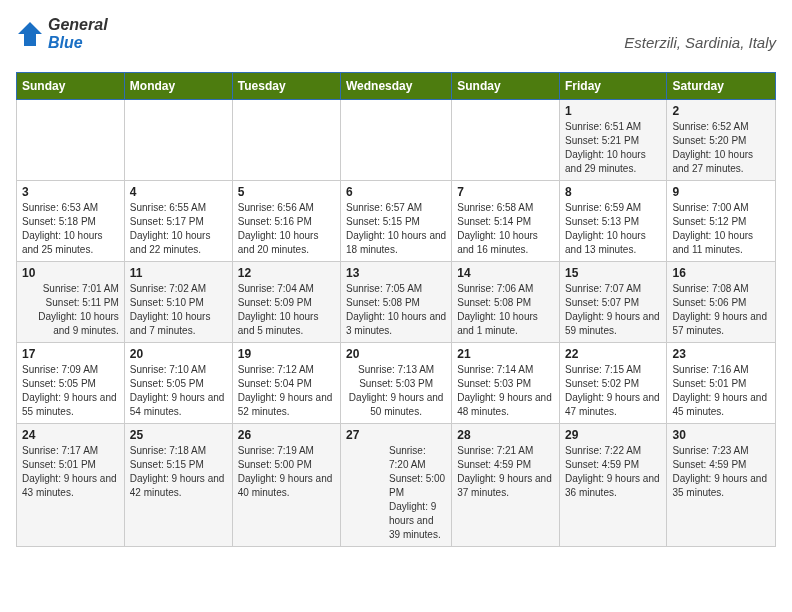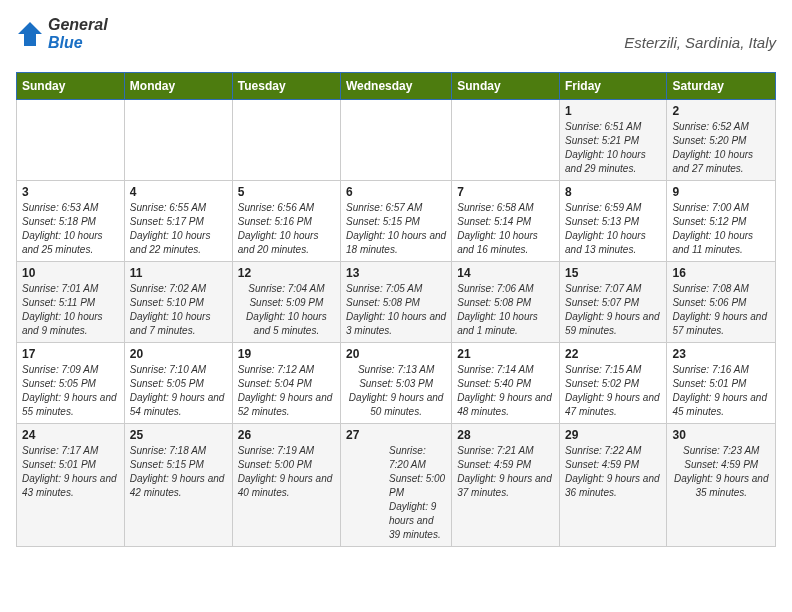--- a/index.html
+++ b/index.html
@@ -84,21 +84,20 @@
     .day-num {
       font-weight: bold;
       font-size: 12px;
       margin-bottom: 2px;
       color: #222;
     }
     .day-info {
       font-size: 10px;
       color: #333;
       line-height: 1.4;
-      font-style: italic;
     }
     .empty-cell {
       background: #fff !important;
     }
   </style>
 </head>
 <body>
 
 <div class="header">
   <div class="logo">
@@ -187,33 +186,33 @@
         <td>
           <div class="day-num">9</div>
           <div class="day-info" style="white-space: pre-line;">Sunrise: 7:00 AM
 Sunset: 5:12 PM
 Daylight: 10 hours and 11 minutes.</div>
         </td>
       </tr>
       <tr>
         <td>
           <div class="day-num">10</div>
-          <div class="day-info" style="white-space: pre-line;">Sunrise: 7:01 AM
+          <div class="day-info" style="white-space: pre-line; text-align: right;">Sunrise: 7:01 AM
 Sunset: 5:11 PM
 Daylight: 10 hours and 9 minutes.</div>
         </td>
         <td>
           <div class="day-num">11</div>
           <div class="day-info" style="white-space: pre-line;">Sunrise: 7:02 AM
 Sunset: 5:10 PM
 Daylight: 10 hours and 7 minutes.</div>
         </td>
         <td>
           <div class="day-num">12</div>
-          <div class="day-info" style="white-space: pre-line; text-align: center;">Sunrise: 7:04 AM
+          <div class="day-info" style="white-space: pre-line;">Sunrise: 7:04 AM
 Sunset: 5:09 PM
 Daylight: 10 hours and 5 minutes.</div>
         </td>
         <td>
           <div class="day-num">13</div>
           <div class="day-info" style="white-space: pre-line;">Sunrise: 7:05 AM
 Sunset: 5:08 PM
 Daylight: 10 hours and 3 minutes.</div>
         </td>
         <td>
@@ -256,21 +255,21 @@
         </td>
         <td>
           <div class="day-num">20</div>
           <div class="day-info" style="white-space: pre-line; text-align: center;">Sunrise: 7:13 AM
 Sunset: 5:03 PM
 Daylight: 9 hours and 50 minutes.</div>
         </td>
         <td>
           <div class="day-num">21</div>
           <div class="day-info" style="white-space: pre-line;">Sunrise: 7:14 AM
-Sunset: 5:40 PM
+Sunset: 5:03 PM
 Daylight: 9 hours and 48 minutes.</div>
         </td>
         <td>
           <div class="day-num">22</div>
           <div class="day-info" style="white-space: pre-line;">Sunrise: 7:15 AM
 Sunset: 5:02 PM
 Daylight: 9 hours and 47 minutes.</div>
         </td>
         <td>
           <div class="day-num">23</div>
@@ -311,19 +310,19 @@
 Daylight: 9 hours and 37 minutes.</div>
         </td>
         <td>
           <div class="day-num">29</div>
           <div class="day-info" style="white-space: pre-line;">Sunrise: 7:22 AM
 Sunset: 4:59 PM
 Daylight: 9 hours and 36 minutes.</div>
         </td>
         <td>
           <div class="day-num">30</div>
-          <div class="day-info" style="white-space: pre-line; text-align: center;">Sunrise: 7:23 AM
+          <div class="day-info" style="white-space: pre-line;">Sunrise: 7:23 AM
 Sunset: 4:59 PM
 Daylight: 9 hours and 35 minutes.</div>
         </td>
       </tr>
     </tbody>
 </table>
 
 </body></html>

